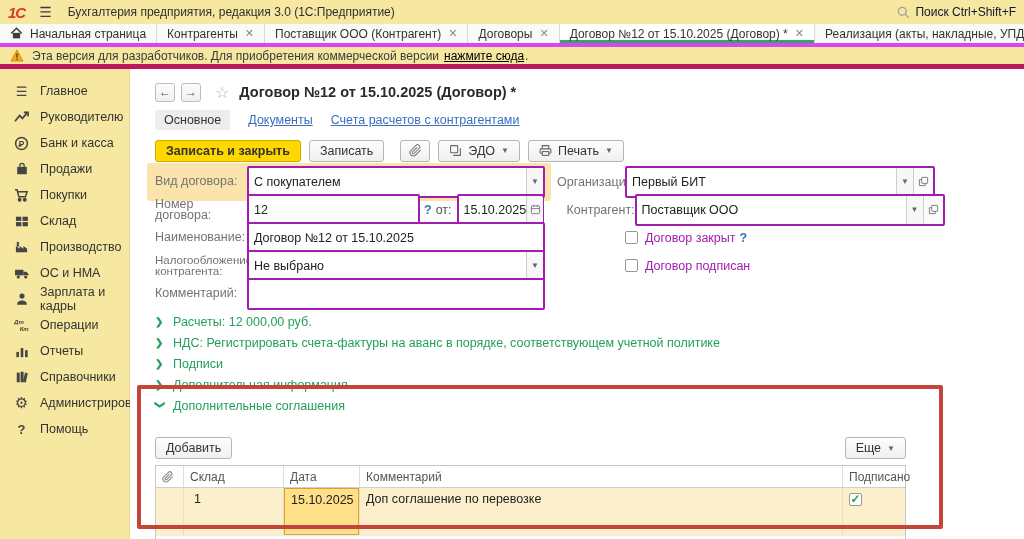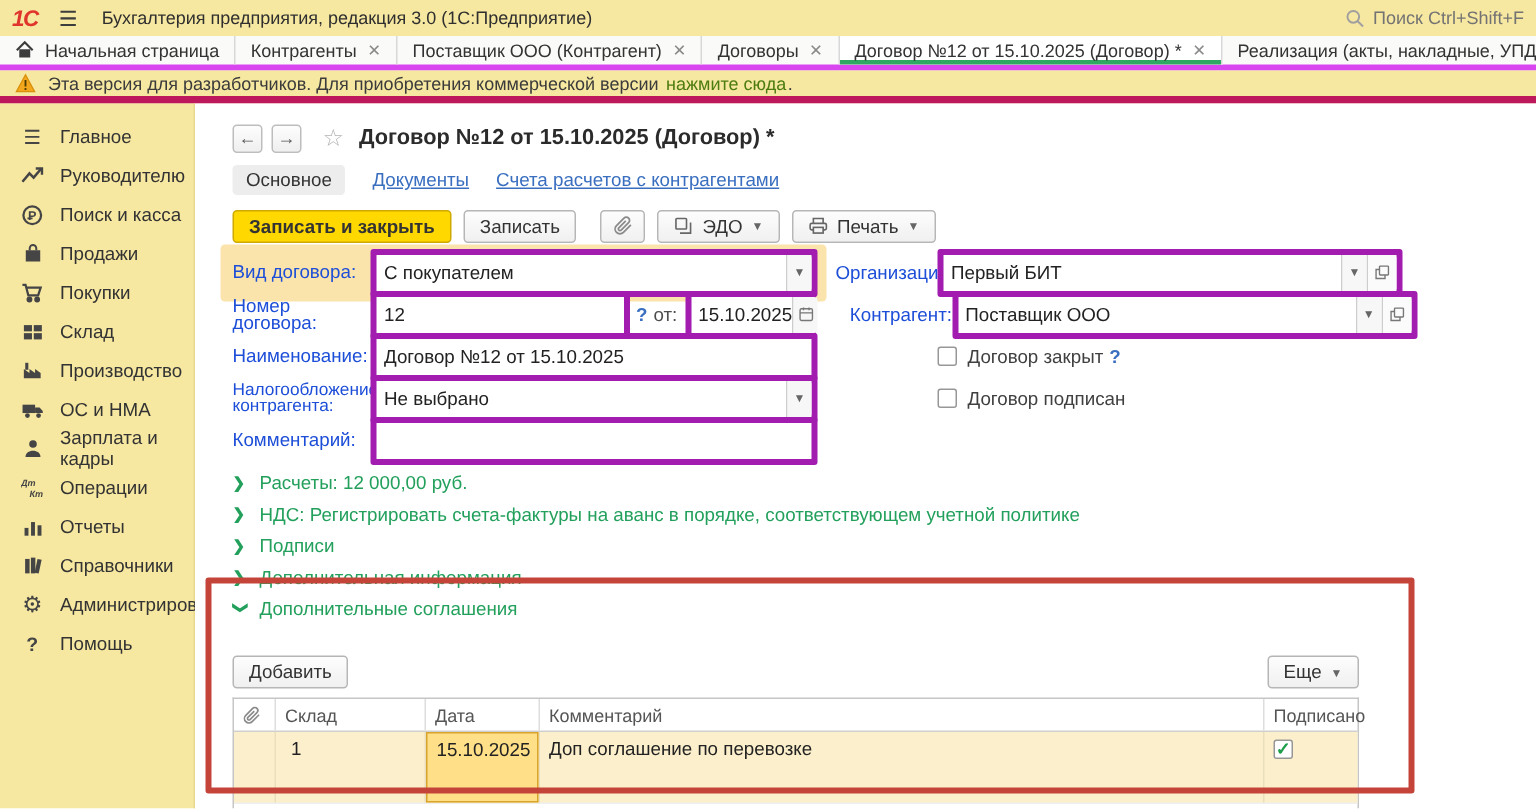--- a/index.html
+++ b/index.html
@@ -4,34 +4,34 @@
 <style>
   * { box-sizing: border-box; margin: 0; padding: 0; }
   html,body { width:1024px; height:539px; overflow:hidden; background:#fff;
     font-family:"Liberation Sans", sans-serif; font-size:12.5px; color:#333; }
 
   
   .topbar { height:24px; background:#f6e7a1; display:flex; align-items:center; padding:0 8px; }
   .logo { color:#e0352c; font-weight:bold; font-style:italic; font-size:15px; letter-spacing:-1px; }
   .hamburger { margin-left:14px; font-size:14px; color:#3c3c3c; cursor:pointer; }
   .apptitle { margin-left:16px; font-size:12px; color:#2f2f2f; }
-  .search { margin-left:auto; display:flex; align-items:center; gap:5px; color:#737373; font-size:12px; white-space:nowrap; }
+  .search { margin-left:auto; display:flex; align-items:center; gap:5px; color:#0f172a; font-size:12px; white-space:nowrap; }
 
   
   .tabbar { height:23px; background:#fafaf8; border-bottom:4px solid #d946ef; display:flex; align-items:stretch; }
   .tab { display:flex; align-items:center; gap:7px; padding:0 10px; font-size:12px; color:#333;
     border-right:1px solid #d8d8d8; cursor:pointer; white-space:nowrap; }
   .tab.first { border-left:none; }
   .tab .x { color:#8a8a8a; font-size:11px; }
   .tab.active { background:#fff; box-shadow:inset 0 -3px 0 #2fa863; }
   .homeicon { width:13px; height:13px; }
 
   
   .warnbar { height:22px; background:#f6e7a1; display:flex; align-items:center; padding:0 10px; gap:8px; font-size:12px; color:#3b3b3b; border-bottom:5px solid #be185d;}
-  .warnbar a { color:#4d7c0f; cursor:pointer; }
+  .warnbar a { color:#000000; text-decoration:underline; cursor:pointer; }
 
   
   .bodywrap { display:flex; height:470px; }
   .sidebar { width:130px; background:#f6e7a1; border-right:1px solid #e8d98f; padding-top:9px; flex:none; }
   .sb-item { height:26px; display:flex; align-items:center; padding-left:13px; gap:10px; cursor:pointer; color:#333; font-size:12.5px; }
   .sb-ic { width:17px; text-align:center; color:#454545; font-size:13px; flex:none; display:flex; justify-content:center; }
   main { flex:1; background:#fff; position:relative; padding:13px 0 0 25px; overflow:hidden; }
 
   
   .hdr { display:flex; align-items:center; gap:6px; height:20px; }
@@ -47,40 +47,40 @@
   .toolbar { margin-top:8px; display:flex; align-items:center; gap:8px; height:23px; }
   .btn { height:22px; border:1px solid #b6b6b6; border-radius:3px; background:linear-gradient(#fdfdfd,#f0f0f0);
     padding:0 10px; font-size:12.5px; color:#333; display:flex; align-items:center; gap:6px; cursor:pointer; }
   .btn.primary { background:#ffd800; border-color:#cfa900; font-weight:bold; }
   .btn .caret { font-size:8px; color:#666; }
   .btn.iconbtn { width:30px; justify-content:center; padding:0; margin-left:8px; }
 
   
   .form { margin-top:9px; }
   .row { display:flex; align-items:center; height:21px; margin-bottom:7px; }
-  .lbl { color:#1d4ed8; font-size:12.5px; }
+  .lbl { color:#737373; font-size:12.5px; }
   .lbl-l { width:92px; flex:none; line-height:11px; }
   .lbl-l.small { font-size:11.5px; }
   .lbl-r { width:68px; flex:none; margin-left:12px; }
-  .fld { height:32px; border:4px solid #a21caf; border-radius:2px; background:#fff; display:flex; align-items:center;
+  .fld { height:32px; border:2px solid #a21caf; border-radius:2px; background:#fff; display:flex; align-items:center;
     padding:0 5px; font-size:12.5px; color:#222; cursor:text; }
   .w298 { width:298px; flex:none; } .w310 { width:310px; flex:none; }
   .w173 { width:173px; flex:none; } .w87 { width:87px; flex:none; }
   .cbtn { margin-left:auto; margin-right:-5px; align-self:stretch; width:17px; flex:none; display:flex; align-items:center;
     justify-content:center; border-left:1px solid #cdcdcd; background:#f7f7f7; color:#666; font-size:8px;
     border-radius:0 2px 2px 0; cursor:pointer; }
   .obtn { margin-left:0; margin-right:-5px; align-self:stretch; width:20px; flex:none; display:flex; align-items:center;
     justify-content:center; border-left:1px solid #cdcdcd; background:#fbfbfb; border-radius:0 2px 2px 0; cursor:pointer; }
   .hl { display:flex; align-items:center; background:#fbe4ab; border-radius:3px; padding:3px 6px 3px 8px; margin:-3px -6px -3px -8px; }
   .q { color:#3a6fc0; font-weight:bold; margin:0 4px; cursor:pointer; }
   .ot { color:#4d4d4d; margin-right:5px; }
   .cb { width:13px; height:13px; border:1px solid #979797; border-radius:2px; background:#fff; display:inline-flex;
     align-items:center; justify-content:center; flex:none; cursor:pointer; }
   .cb .chk { color:#1e9e4a; font-size:12px; font-weight:bold; line-height:10px; }
-  .cblbl { margin-left:7px; color:#404040; }
+  .cblbl { margin-left:7px; color:#a21caf; }
 
   
   .sections { margin-top:6px; }
   .sec { height:21px; display:flex; align-items:center; gap:8px; color:#23a05c; font-size:12.5px; cursor:pointer; }
   .chev { font-size:10px; font-weight:bold; color:#23a05c; display:inline-block; width:10px; }
   .chev.open { transform:rotate(90deg); }
 
   
   .agr { width:751px; margin-top:2px; }
   .agr-toolbar { display:flex; justify-content:space-between; align-items:flex-end; margin-top:21px;gap:24px; }
@@ -176,21 +176,21 @@
         <span>Руководителю</span>
       </div>
     <div class="sb-item">
         <span class="sb-ic">
           <svg width="15" height="15" viewBox="0 0 16 16">
             <circle cx="8" cy="8" r="6.3" fill="none" stroke="#454545" stroke-width="1.6"></circle>
             <text x="5" y="11.3" font-size="9" font-weight="bold" fill="#454545">Р</text>
             <line x1="4.6" y1="10.2" x2="8.2" y2="10.2" stroke="#454545" stroke-width="1.2"></line>
           </svg>
         </span>
-        <span>Поиск и касса</span>
+        <span>Банк и касса</span>
       </div>
     <div class="sb-item">
         <span class="sb-ic">
           <svg width="14" height="14" viewBox="0 0 16 16">
             <path d="M2.5 5.5h11V14h-11z" fill="#454545"></path>
             <path d="M5.5 5.5V4a2.5 2.5 0 0 1 5 0v1.5" fill="none" stroke="#454545" stroke-width="1.5"></path>
           </svg>
         </span>
         <span>Продажи</span>
       </div>

